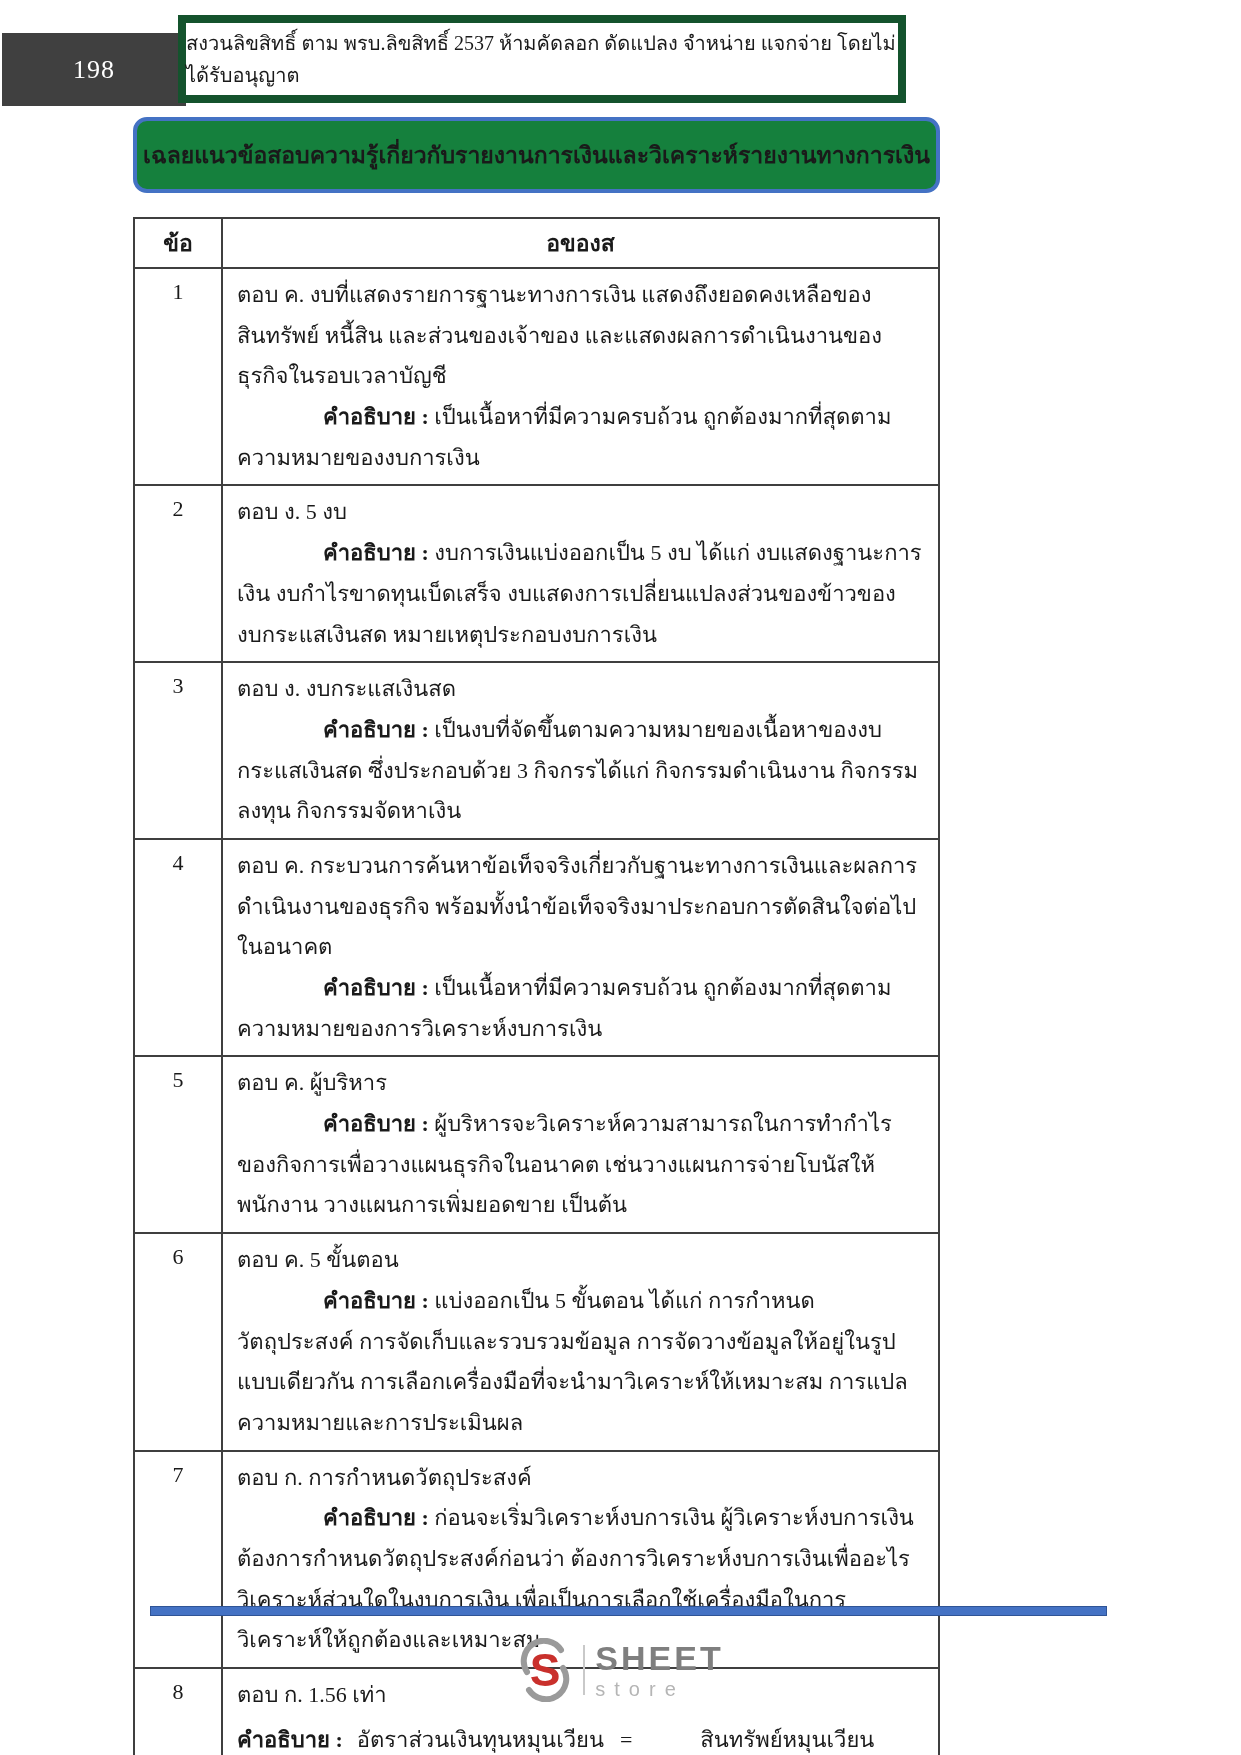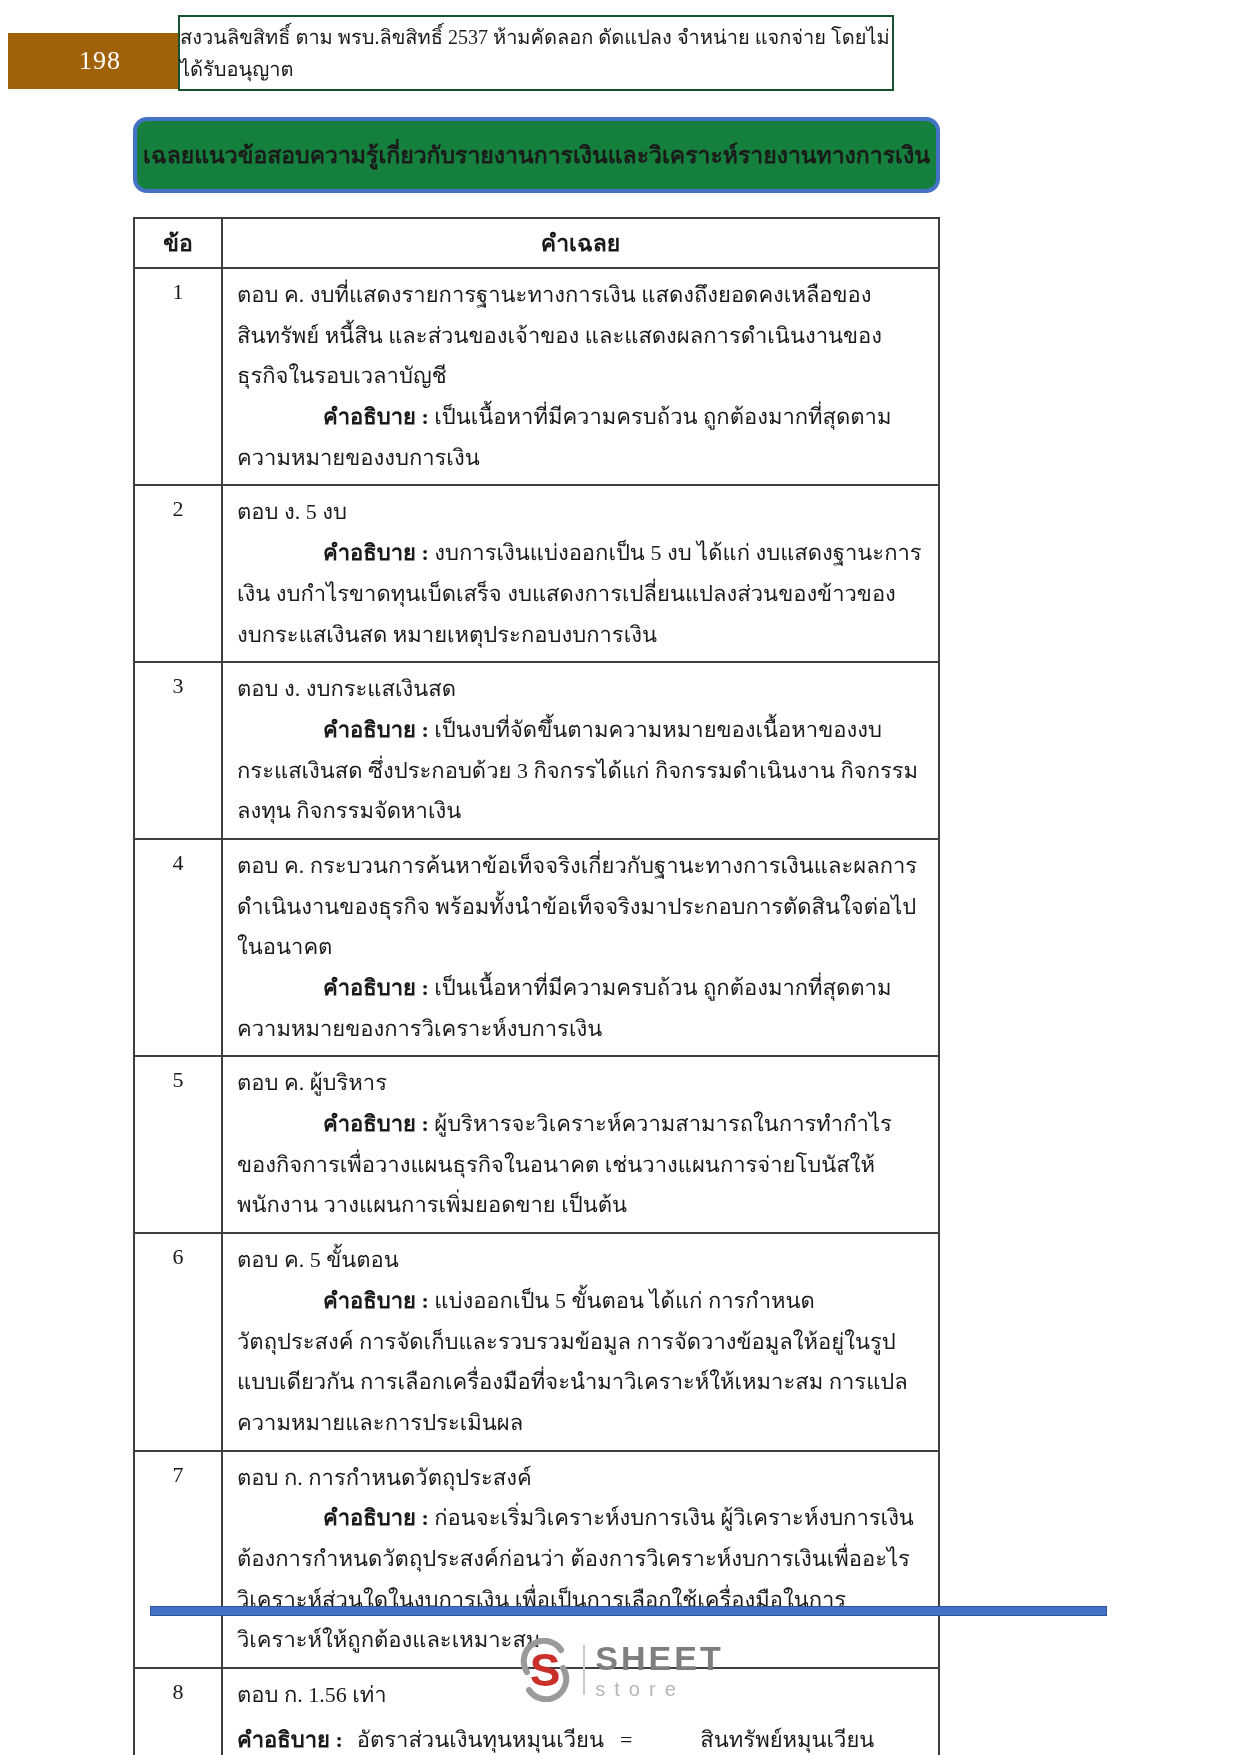--- a/index.html
+++ b/index.html
@@ -6,29 +6,29 @@
   .page{
     position:relative;
     width:1241px;height:1755px;
     background:#ffffff;
     font-family:"Liberation Serif","DejaVu Serif",serif;
     color:#1a1a1a;
     overflow:hidden;
   }
   
   .pagenum-box{
-    position:absolute;left:8px;top:33px;width:184px;height:56px;
-    background:#a16207;color:#fff;
+    position:absolute;left:2px;top:33px;width:184px;height:73px;
+    background:#404040;color:#fff;
     display:flex;align-items:center;justify-content:center;
     font-size:26px;letter-spacing:1px;
   }
   
   .copyright-box{
     position:absolute;left:178px;top:15px;width:712px;height:72px;
-    border:2px solid #14532d;background:#fff;
+    border:8px solid #14532d;background:#fff;
     display:flex;align-items:center;justify-content:center;
     font-size:20px;
   }
   
   .title-box{
     position:absolute;left:133px;top:117px;width:799px;height:68px;
     border:4px solid #4472C4;border-radius:14px;background:#15803d;
     display:flex;align-items:center;justify-content:center;
     font-size:23px;font-weight:bold;text-align:center;
   }
@@ -95,21 +95,21 @@
   </div>
 
   <table class="answer-table">
     <colgroup>
         <col class="c-no">
         <col>
       </colgroup>
     <thead>
       <tr>
         <th>ข้อ</th>
-        <th>คำเฉลย</th>
+        <th>อของส</th>
       </tr>
     </thead>
     <tbody id="rows-body">
         <tr>
           <td class="no-cell">1</td>
           <td class="ans-cell">
             <p class="answer">ตอบ ค. งบที่แสดงรายการฐานะทางการเงิน แสดงถึงยอดคงเหลือของสินทรัพย์ หนี้สิน และส่วนของเจ้าของ และแสดงผลการดำเนินงานของธุรกิจในรอบเวลาบัญชี</p>
             <p class="explain indented"><span class="explain-label">คำอธิบาย : </span>เป็นเนื้อหาที่มีความครบถ้วน ถูกต้องมากที่สุดตามความหมายของงบการเงิน</p>
           </td>
         </tr>

